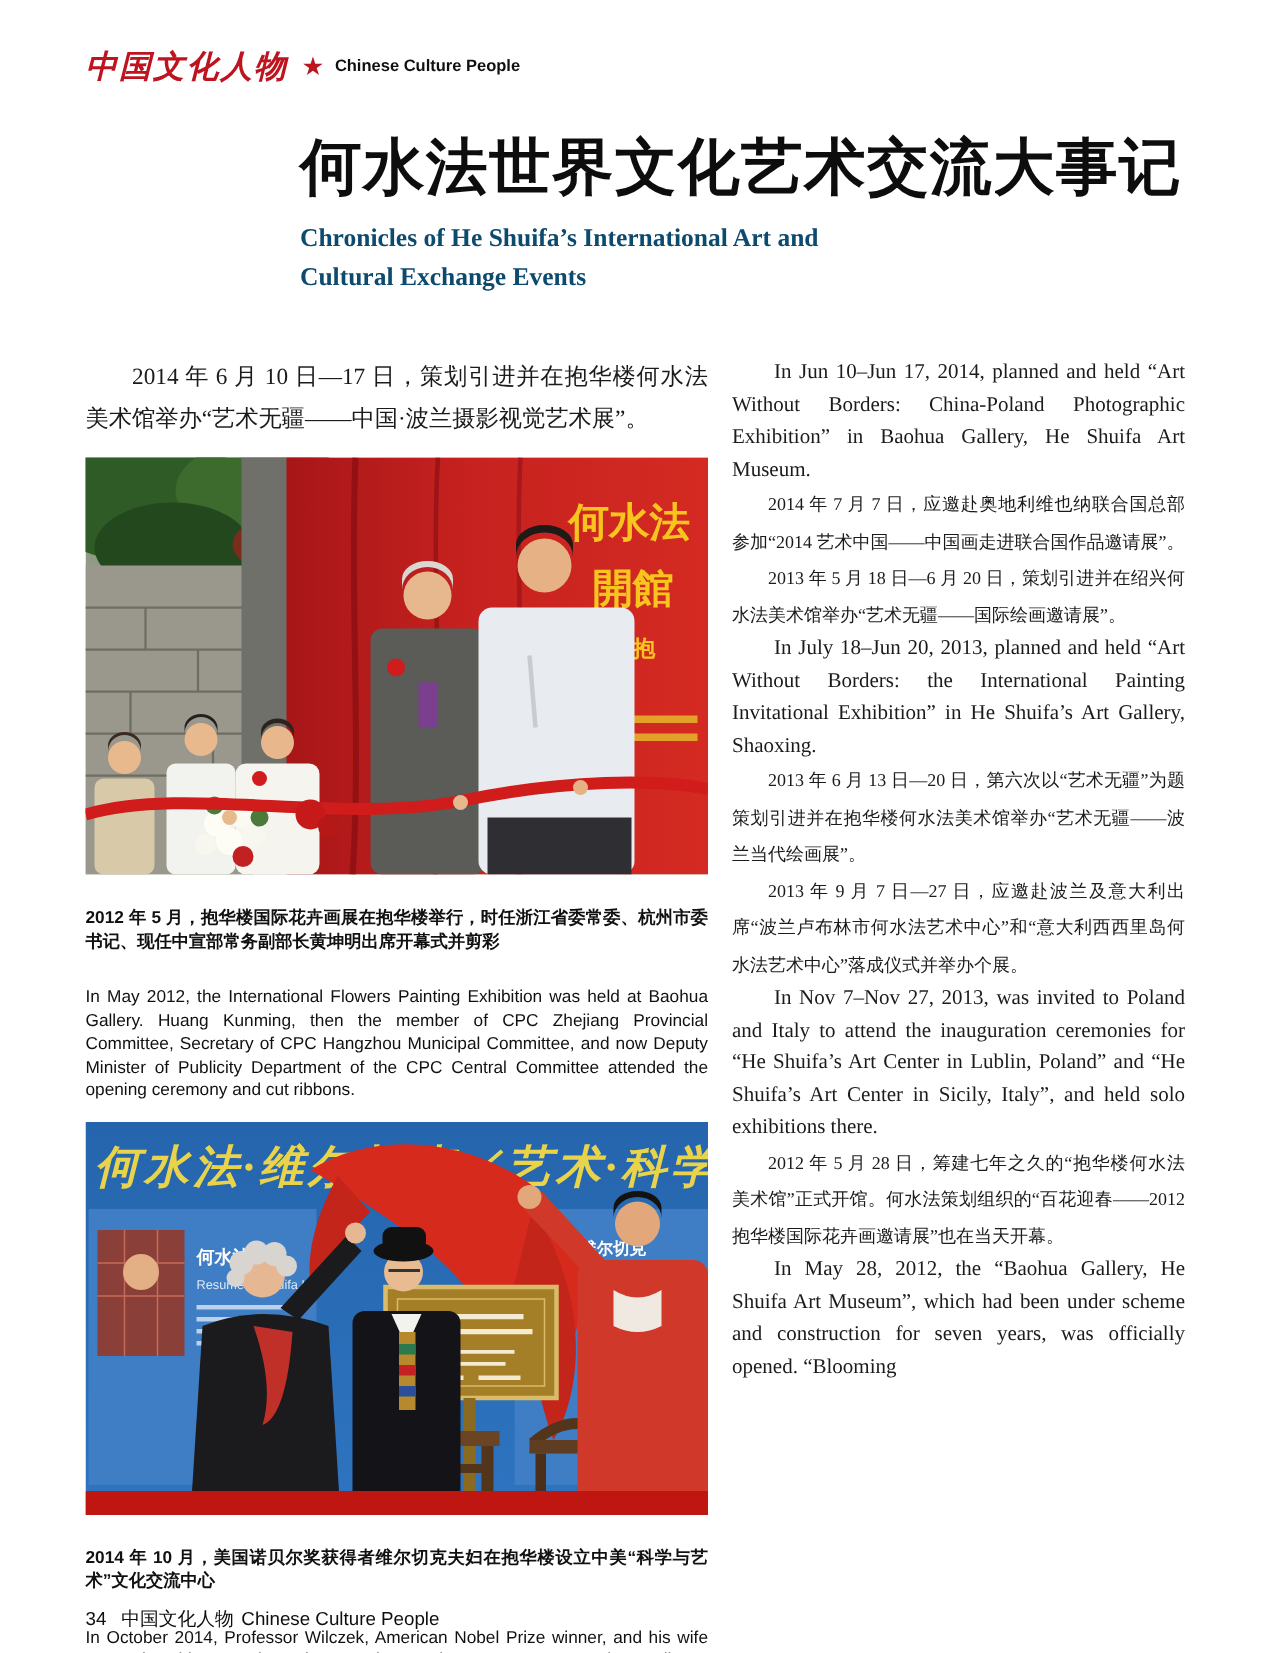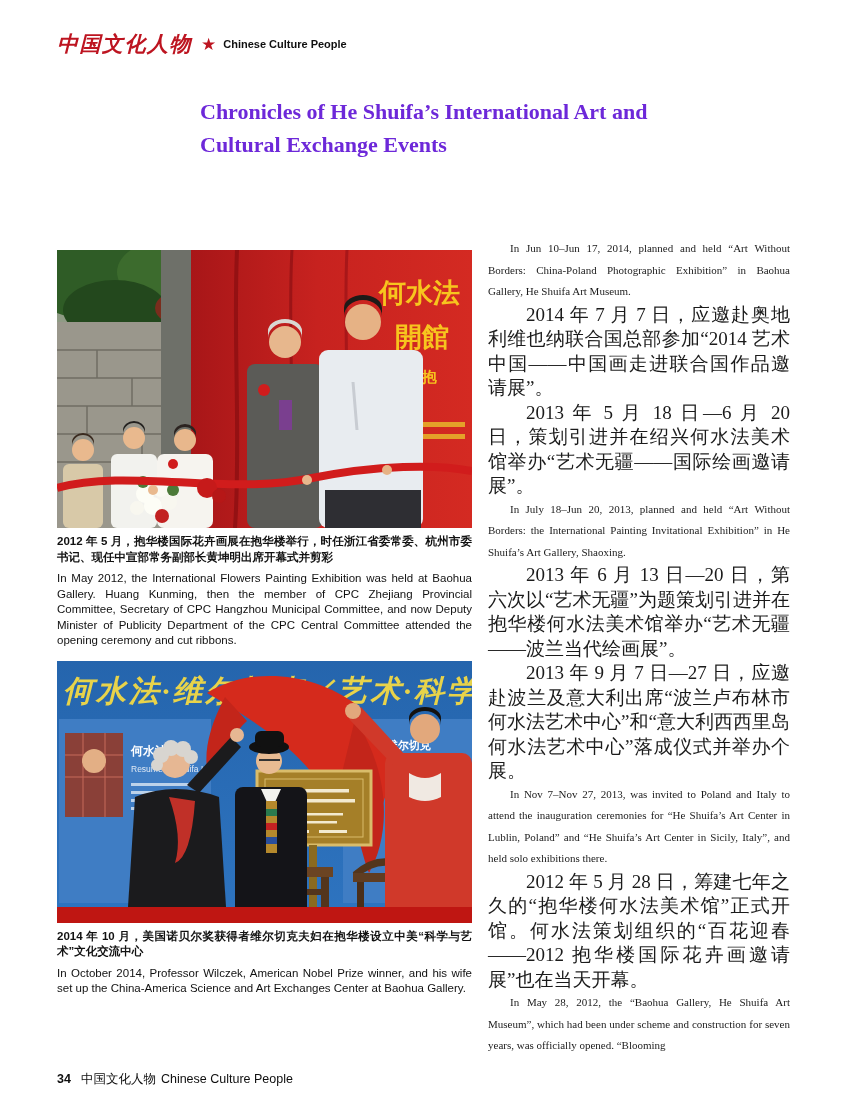--- a/index.html
+++ b/index.html
@@ -10,66 +10,68 @@
   .header{position:absolute;left:57px;top:30px;display:flex;align-items:center;}
   .logo-zh{color:#bd1420;font-size:21px;font-weight:800;font-style:italic;
            letter-spacing:1.5px;font-family:"Liberation Serif",serif;}
   .logo-star{color:#bd1420;font-size:17px;margin:0 7px 0 9px;line-height:1;}
   .logo-en{font-size:11px;font-weight:700;font-family:"Liberation Sans",sans-serif;color:#101010;}
 
   
   .title-block{position:absolute;left:200px;top:86px;width:606px;}
   .title-zh{margin:0;font-size:41px;font-weight:900;color:#0d0d0d;
             letter-spacing:1px;line-height:1.25;font-family:"Liberation Serif",serif;}
-  .title-en{margin:9px 0 0;font-size:22px;font-weight:700;line-height:1.5;
-            white-space:pre-line;color:#6d28d9;font-family:"Liberation Serif",serif;}
+  .title-en{margin:9px 0 0;font-size:17px;font-weight:700;line-height:1.5;
+            white-space:pre-line;color:#0c4a6e;font-family:"Liberation Serif",serif;}
 
   
   .columns{position:absolute;left:57px;top:238px;width:733px;display:flex;gap:16px;}
   .col-left{width:415px;}
   .col-right{width:302px;}
 
   .intro-zh{margin:0;font-size:15.5px;line-height:27.5px;text-indent:2em;text-align:justify;}
 
   .col-right p{margin:0;text-align:justify;}
-  .p-zh{font-size:19px;line-height:24.5px;text-indent:2em;}
-  .p-en{font-size:11px;line-height:21.5px;text-indent:2em;}
+  .p-zh{font-size:12px;line-height:24.5px;text-indent:2em;}
+  .p-en{font-size:14px;line-height:21.5px;text-indent:2em;}
   .grp{margin-top:21px;}
 
   
   .photo{display:block;margin-top:12px;}
   .photo svg{display:block;}
 
   .cap{font-family:"Liberation Sans",sans-serif;font-size:11.5px;line-height:15.5px;
-       color:#111;text-align:justify;margin-top:6px;}
+       color:#111;text-align:justify;margin-top:22px;}
   .cap-zh{font-weight:700;}
 
   
   .footer{position:absolute;left:57px;top:1071px;font-family:"Liberation Sans",sans-serif;
           font-size:12.5px;color:#0e0e0e;display:flex;align-items:baseline;}
-  .page-num{font-weight:700;margin-right:10px;}
+  .page-num{font-weight:400;margin-right:10px;}
   .footer-zh{margin-right:5px;}
 </style>
 </head>
 <body>
 
 <div class="header">
   <span class="logo-zh">中国文化人物</span>
   <span class="logo-star">★</span>
   <span class="logo-en">Chinese Culture People</span>
 </div>
 
 <div class="title-block">
+  <h1 class="title-zh">何水法世界文化艺术交流大事记</h1>
   <h2 class="title-en">Chronicles of He Shuifa’s International Art and
 Cultural Exchange Events</h2>
 </div>
 
 <div class="columns">
 
   <div class="col-left">
+    <p class="intro-zh">2014 年 6 月 10 日—17 日，策划引进并在抱华楼何水法美术馆举办“艺术无疆——中国·波兰摄影视觉艺术展”。</p>
 
     <div class="photo">
       <svg width="415" height="278" viewBox="0 0 415 278">
         <defs>
           <linearGradient id="drape" x1="0" y1="0" x2="1" y2="0">
             <stop offset="0" stop-color="#a81618"></stop>
               <stop offset="0.45" stop-color="#c7221f"></stop>
               <stop offset="1" stop-color="#d42a22"></stop>
           </linearGradient>
         </defs>

